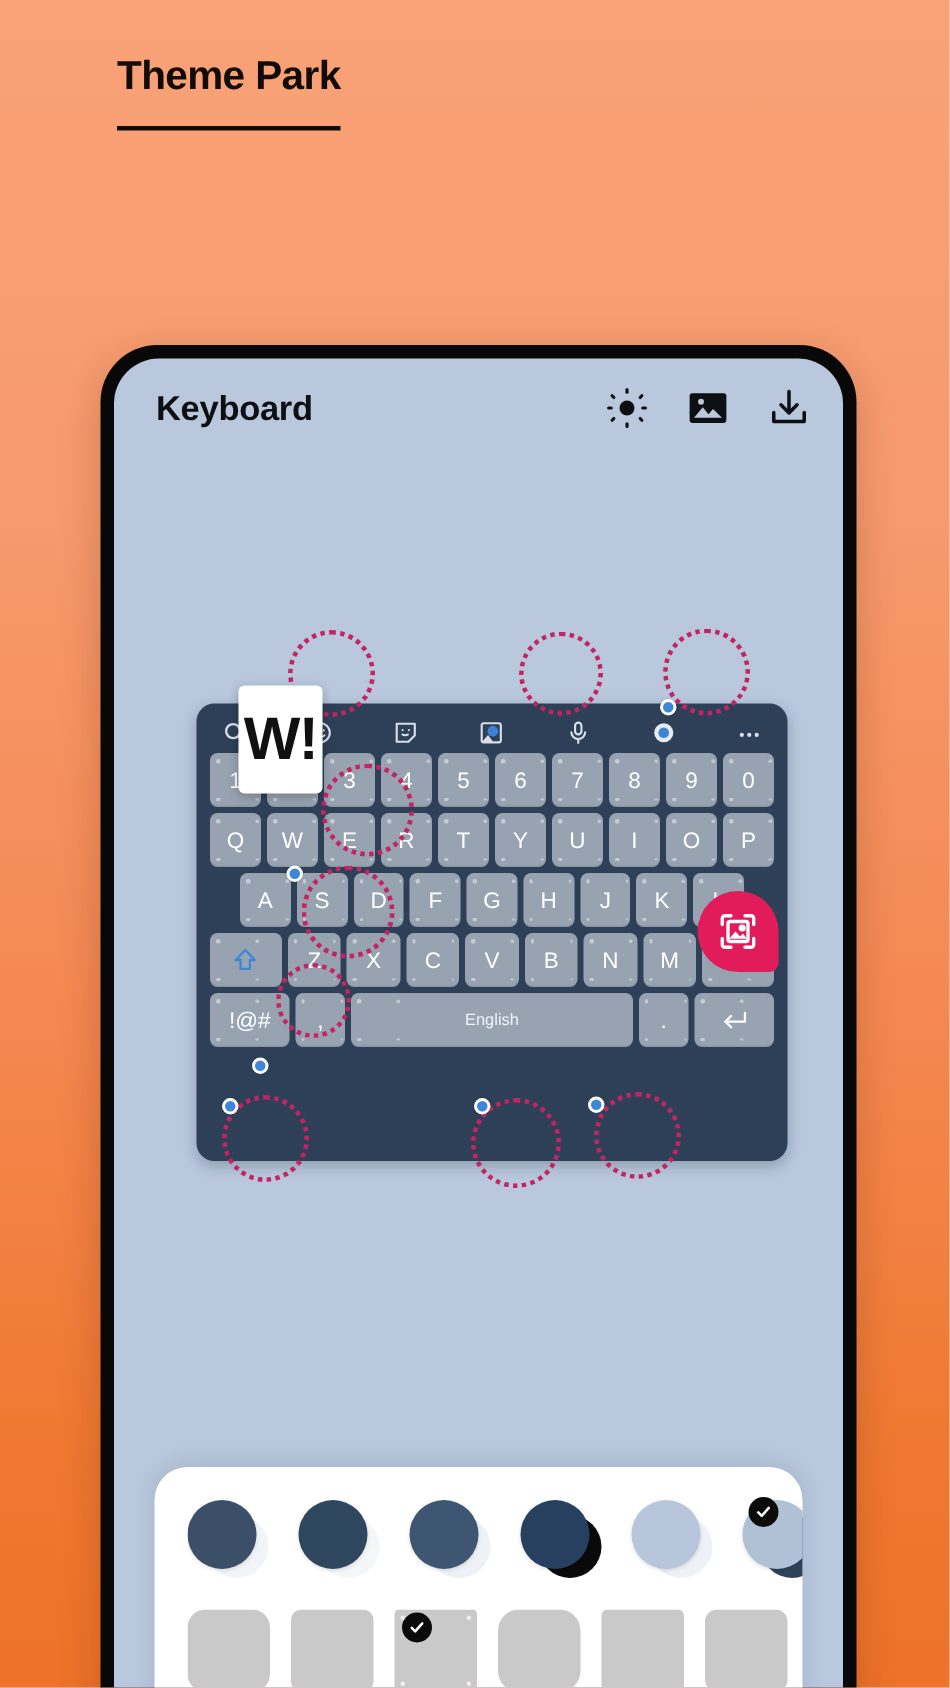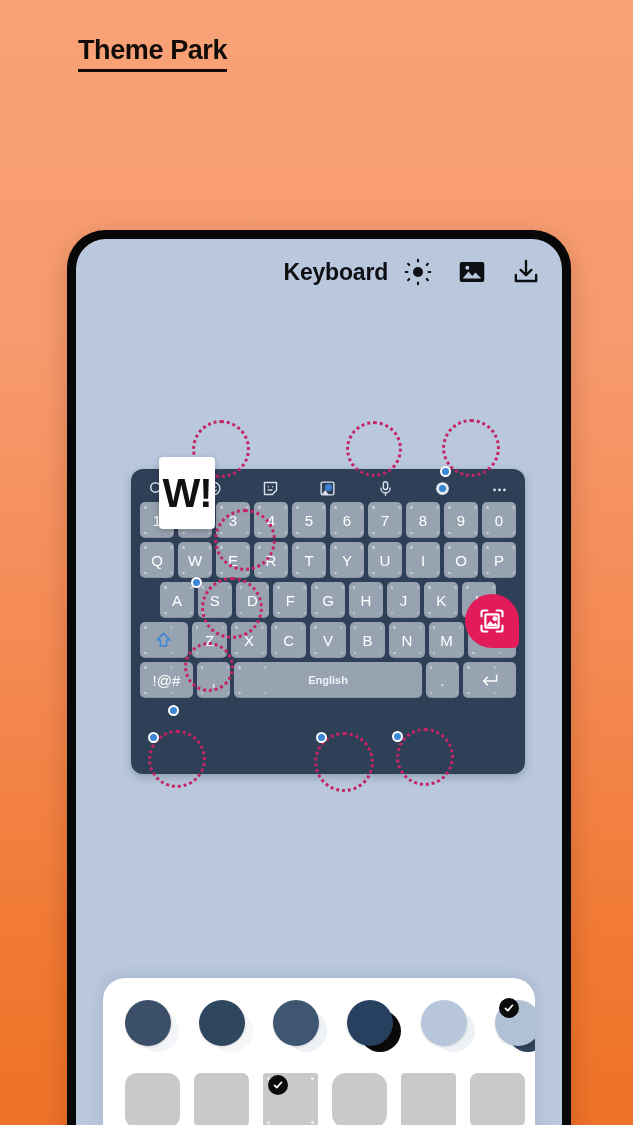--- a/index.html
+++ b/index.html
@@ -12,21 +12,21 @@
   body {
     background: linear-gradient(180deg, #f9a277 0%, #f79a6e 30%, #f4874f 62%, #f07830 86%, #ee7229 100%);
     position: relative;
   }
 
   
   .promo { position: absolute; left: 78px; top: 36px; width: 520px; }
   .promo-eyebrow {
     font-size: 27px; font-weight: 700; color: #120c08;
     letter-spacing: -0.4px; display: inline-block;
-    border-bottom: 3px solid #120c08; padding-bottom: 3px;
+    border-bottom: 3px solid #120c08; padding-bottom: 18px;
     line-height: 1.1;
   }
   .promo-title {
     margin-top: 20px;
     font-size: 41px; font-weight: 700; color: #fdf3ea;
     line-height: 1.18; letter-spacing: -0.8px;
   }
 
   
   .phone {
@@ -41,21 +41,21 @@
     width: 100%; height: 100%;
     background: #b9c8dd;
     border-radius: 30px 30px 12px 12px;
     overflow: hidden;
     position: relative;
   }
 
   
   .appbar {
     height: 66px; display: flex; align-items: center;
-    padding: 0 22px 0 28px; gap: 16px; text-align: right;
+    padding: 0 22px 0 28px; gap: 4px;
   }
   .appbar-title {
     font-size: 23px; font-weight: 700; color: #0d0f12;
     letter-spacing: -0.2px; flex: 1;
   }
   .appbar-actions { display: flex; align-items: center; gap: 26px; }
   .ic { width: 28px; height: 28px; display: block; }
   .ic svg { display: block; width: 100%; height: 100%; }
 
   
@@ -90,21 +90,21 @@
   }
   .key::before, .key::after {
     content: ""; position: absolute; width: 2.5px; height: 2.5px;
     border-radius: 50%; background: rgba(255,255,255,.45);
   }
   .key::before { left: 4px; top: 4px; box-shadow: 26px 0 0 -0.3px rgba(255,255,255,.4); }
   .key::after  { left: 4px; bottom: 4px; box-shadow: 26px 0 0 -0.3px rgba(255,255,255,.4); }
   .key.wide-shift { flex: 1.35 1 0; }
   .key.wide-bk    { flex: 1.35 1 0; }
   .key.sym        { flex: 1.3 1 0; }
-  .key.space      { flex: 4.6 1 0; font-size: 11px; color: #eef2f7; font-weight: bold; }
+  .key.space      { flex: 4.6 1 0; font-size: 11px; color: #eef2f7; }
   .key.enter      { flex: 1.3 1 0; }
   .key.narrow     { flex: .82 1 0; }
   .key svg { width: 19px; height: 19px; display: block; }
   .key.wide-shift svg { width: 17px; height: 20px; }
 
   
   .handle {
     position: absolute; width: 11px; height: 11px; border-radius: 50%;
     background: #3d86d8; border: 2.5px solid #ffffff; z-index: 22;
     box-shadow: 0 0 0 .5px rgba(0,0,0,.08);

